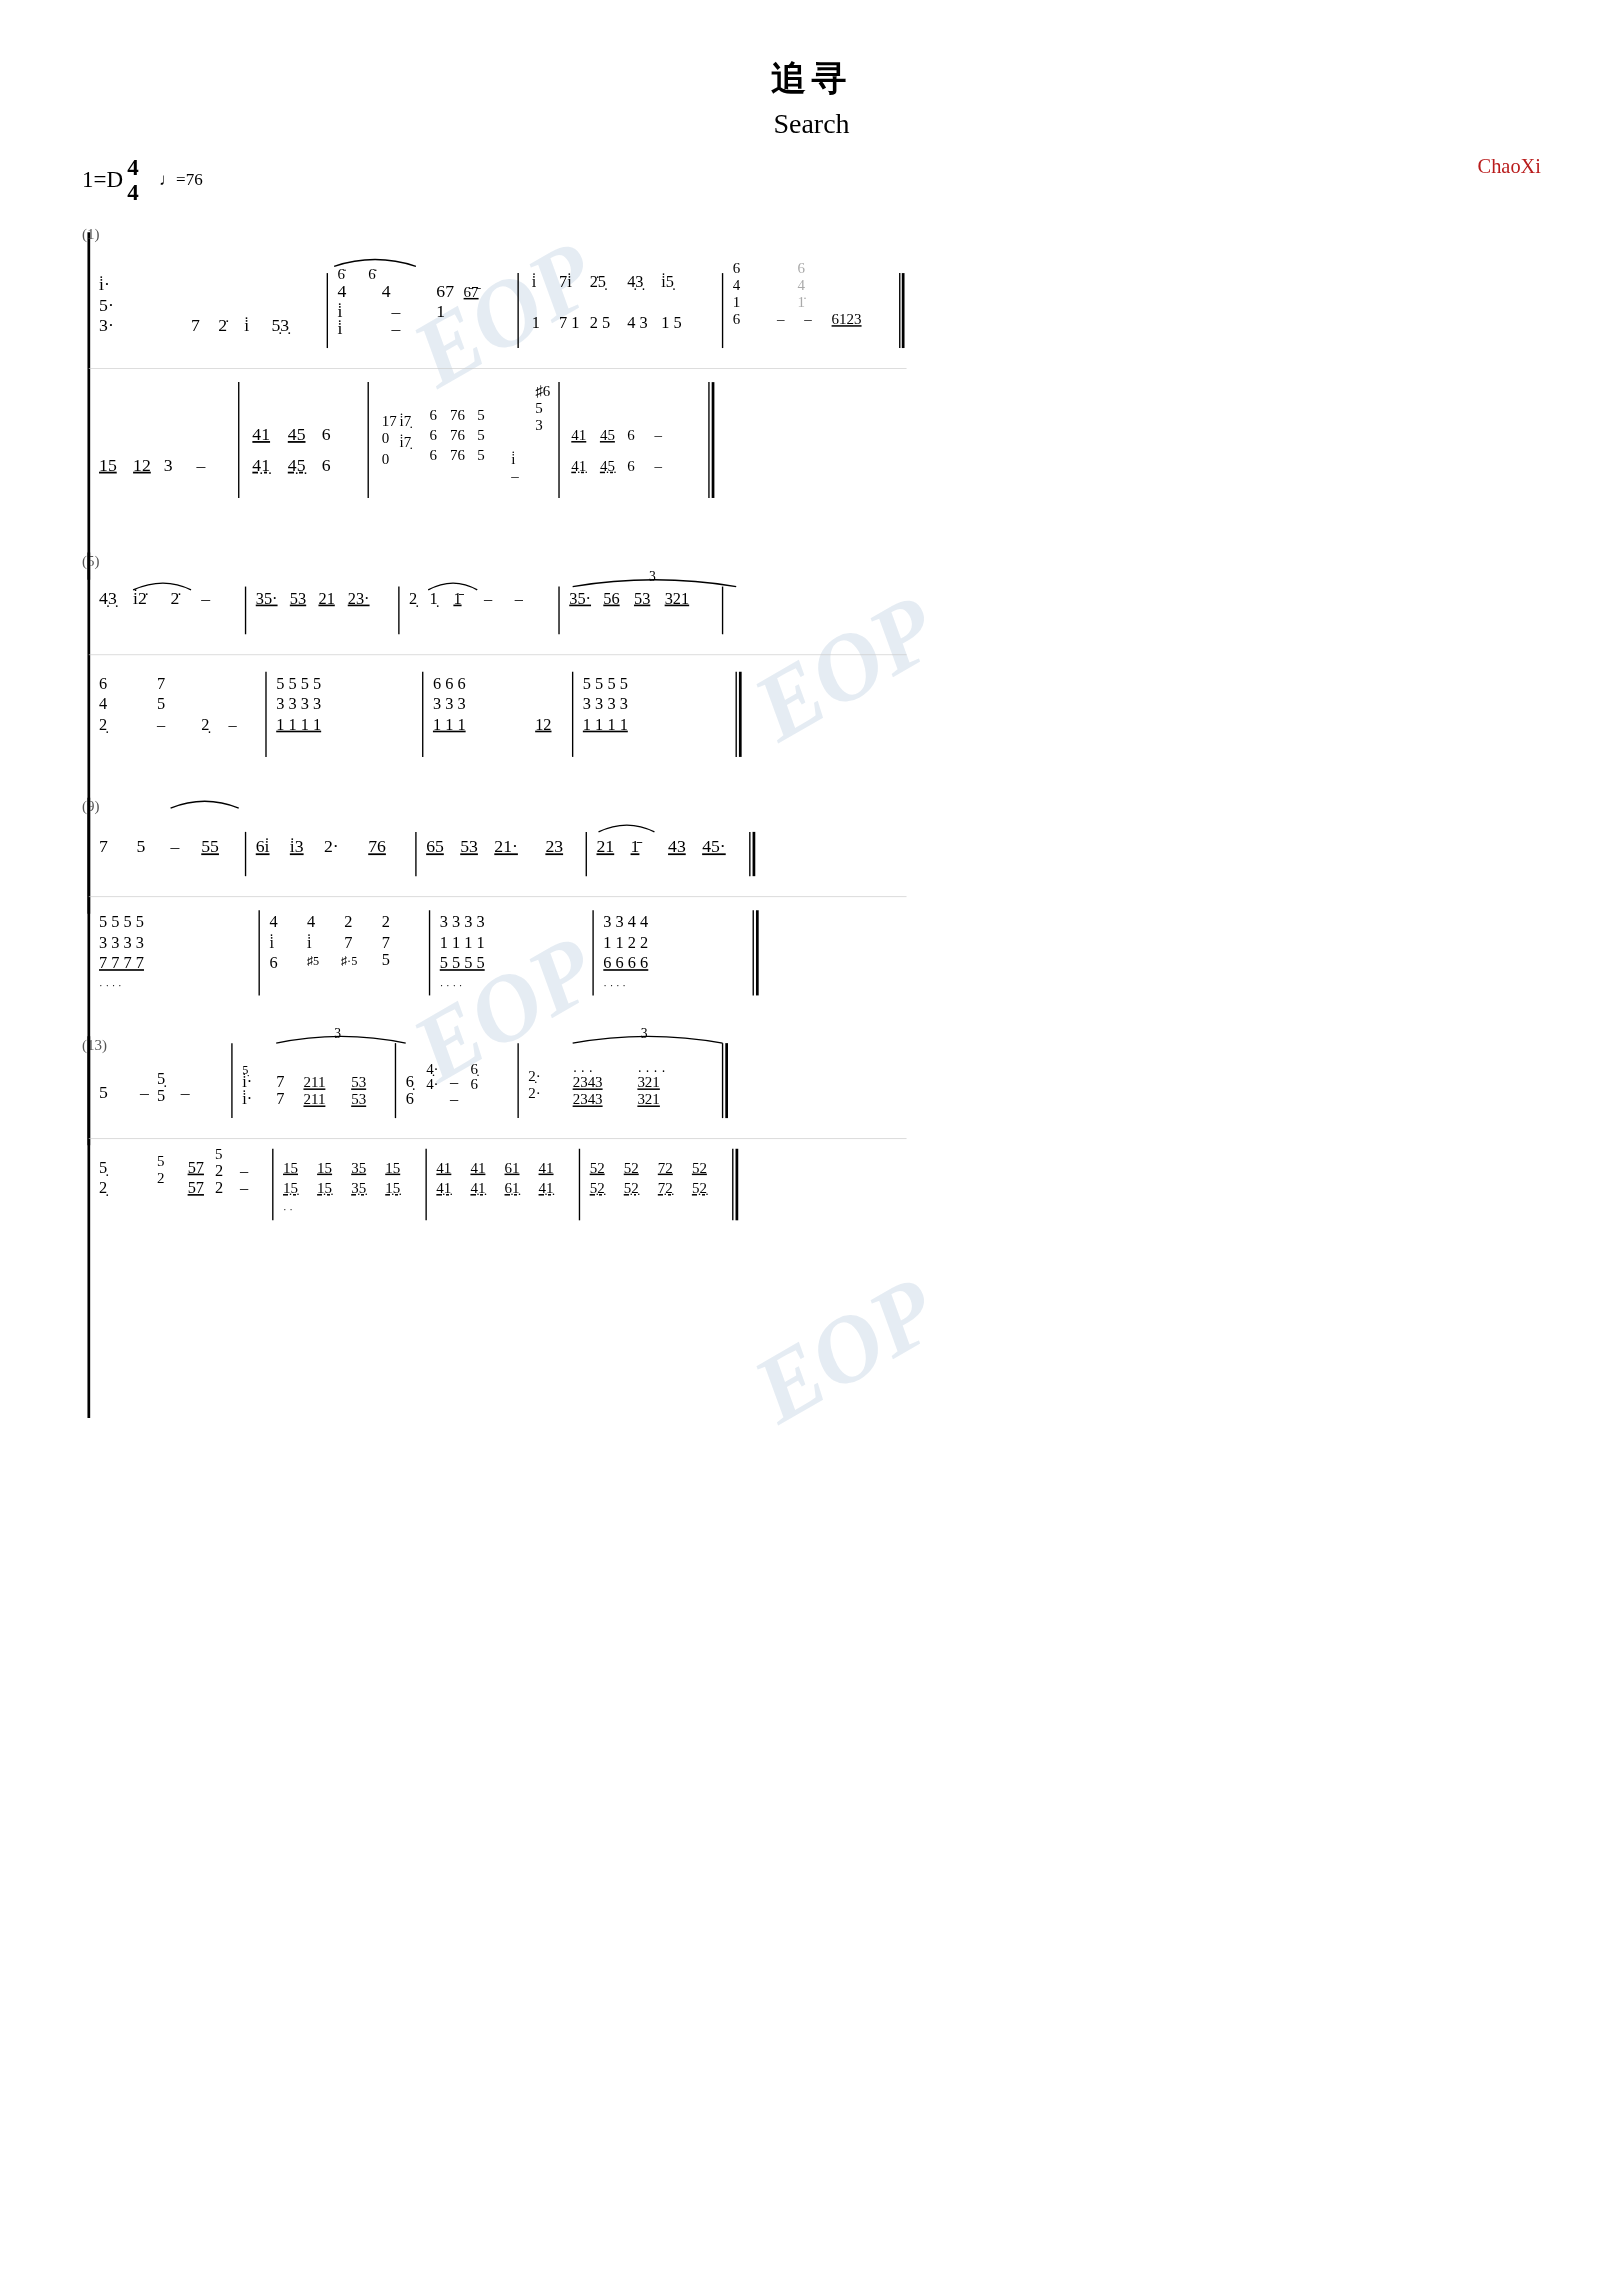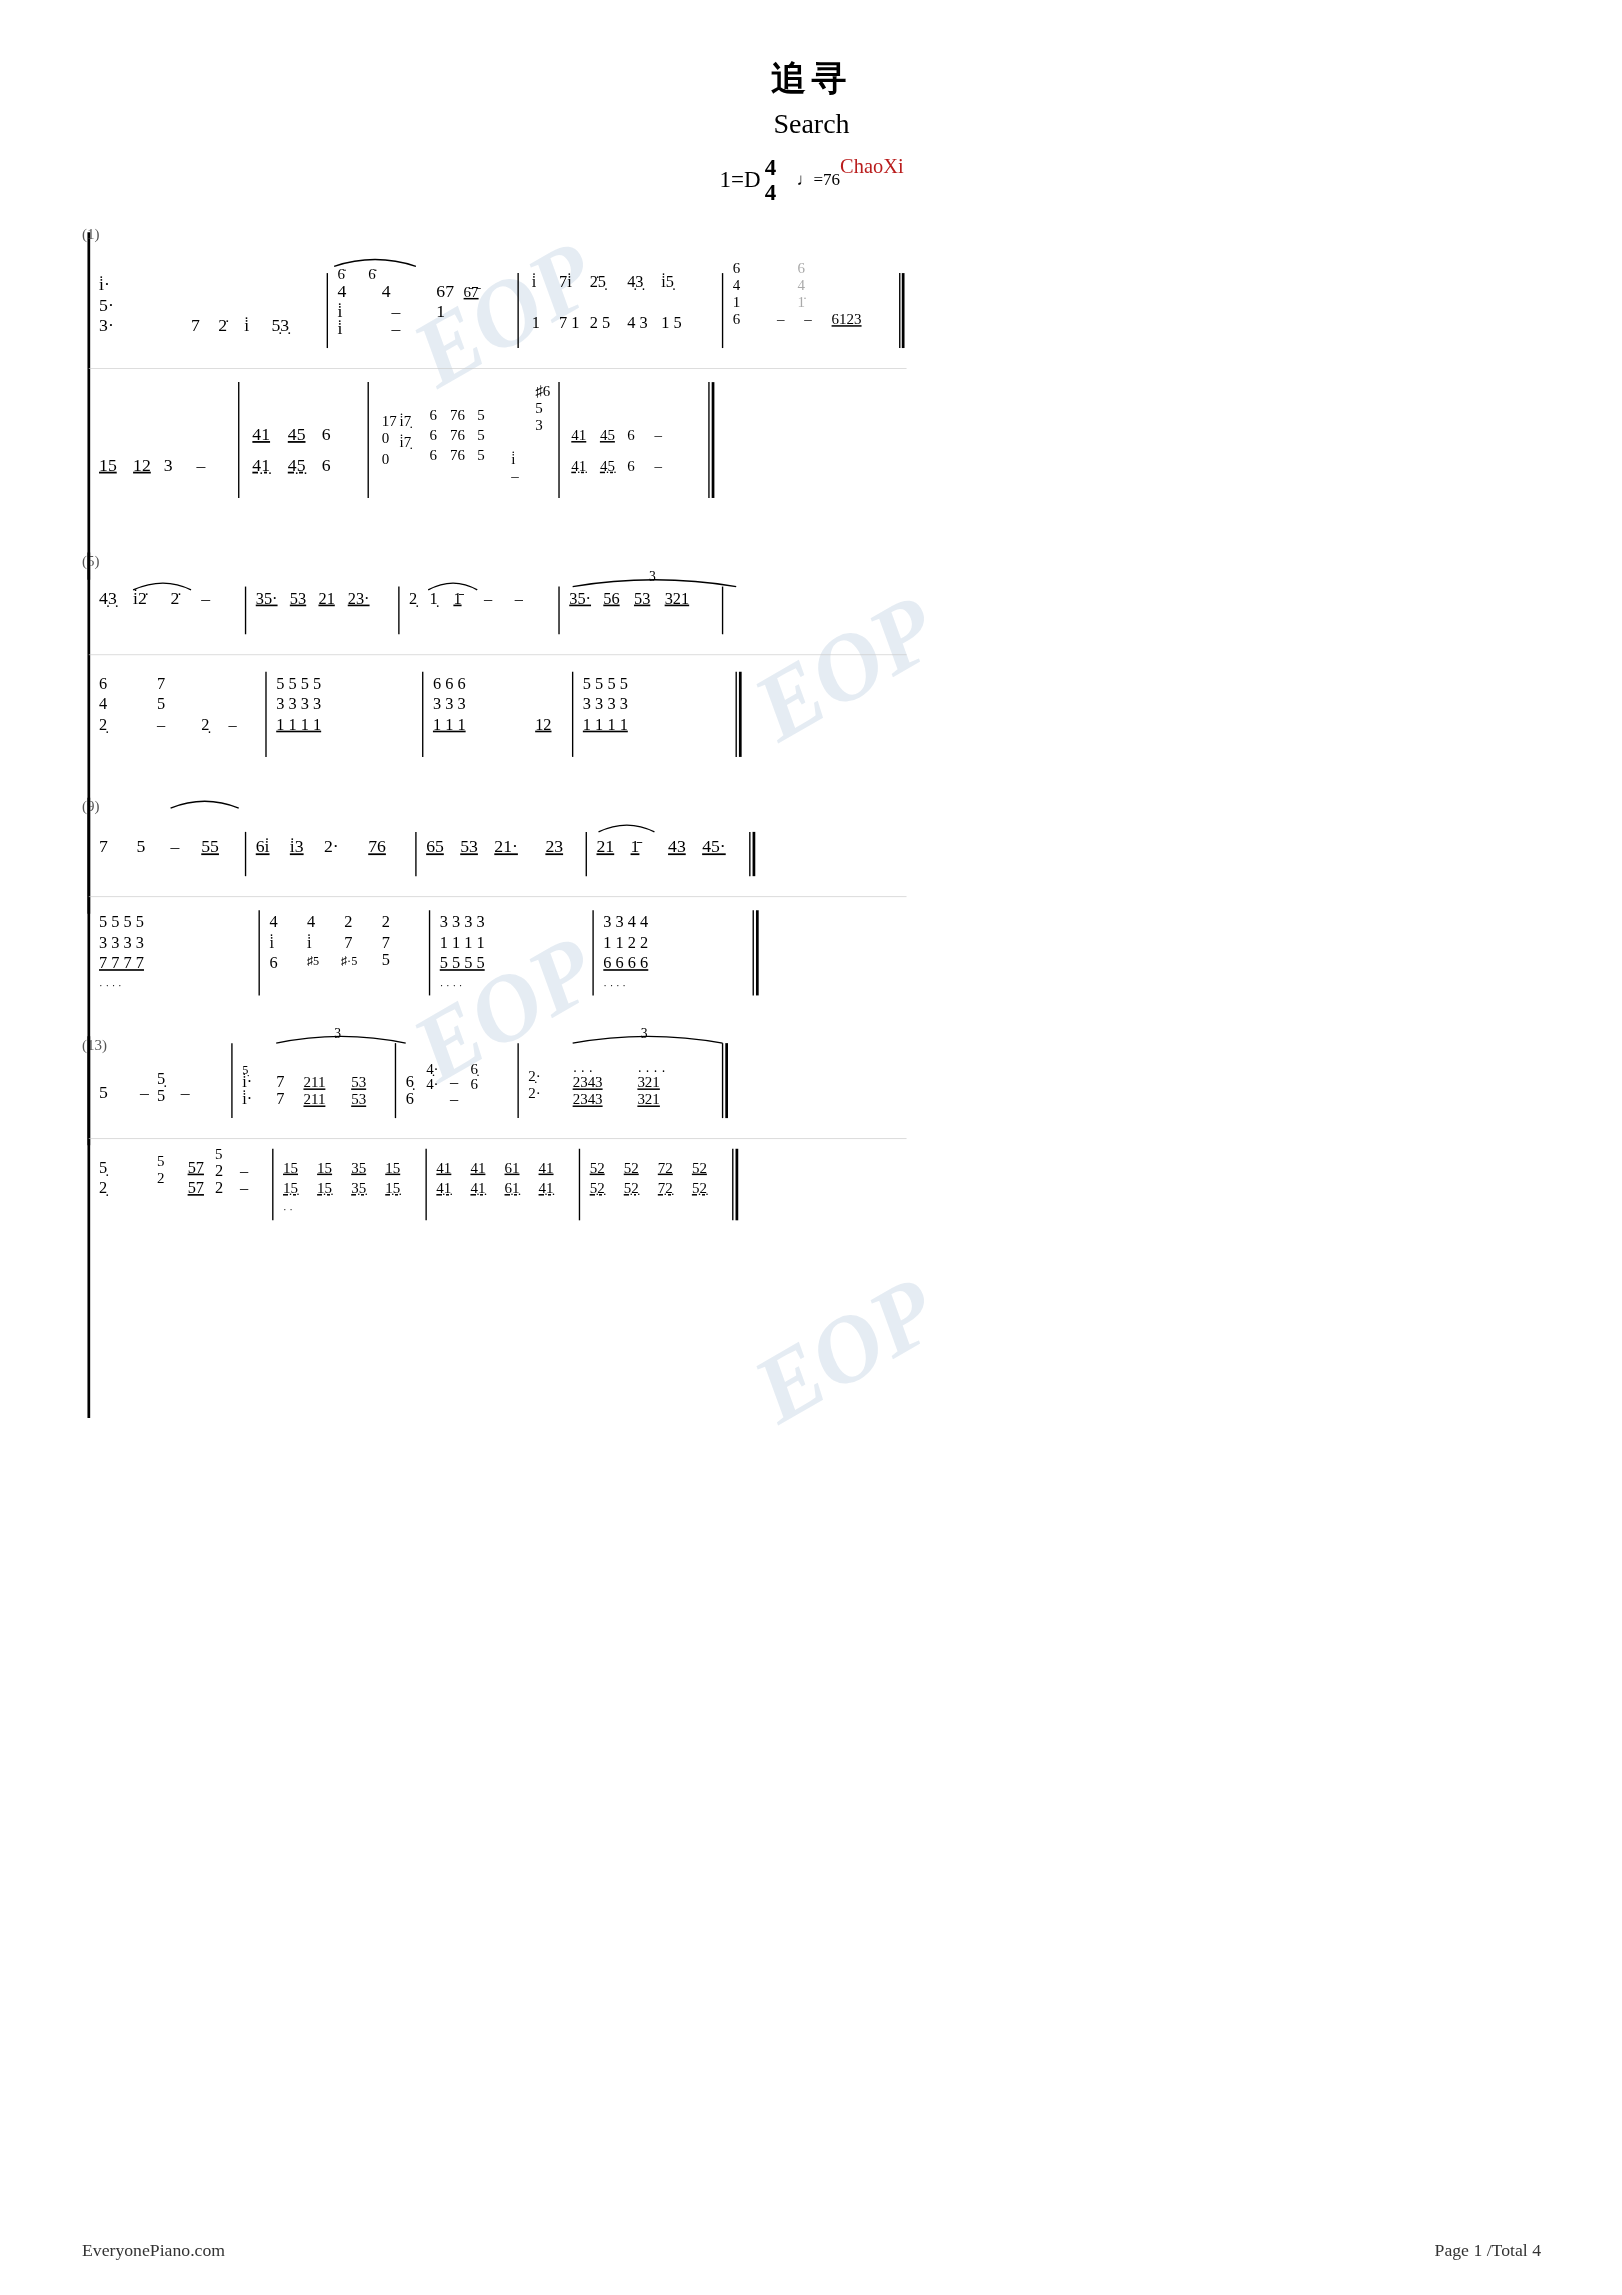--- a/index.html
+++ b/index.html
@@ -50,21 +50,21 @@
       user-select: none;
     }
 
     .wm1 { top: 259px; left: 409px; }
     .wm2 { top: 613px; left: 750px; }
     .wm3 { top: 954px; left: 409px; }
     .wm4 { top: 1295px; left: 750px; }
 
     .meta-line {
       display: flex;
-      justify-content: center;
+      justify-content: space-between;
       align-items: flex-start;
       font-size: 22px;
       margin-bottom: 20.4px;
       position: relative;
       z-index: 1;
     }
 
     .meta-left {
       display: flex;
       align-items: center;
@@ -560,19 +560,15 @@
 
       <text x="895" y="1390" font-size="22" fill="#000" text-decoration="underline">52</text>
       <text x="895" y="1420" font-size="22" fill="#000" text-decoration="underline">5̣2̣</text>
 
       <line x1="955" y1="1355" x2="955" y2="1460" stroke="#000" stroke-width="2"></line>
       <line x1="961" y1="1355" x2="961" y2="1460" stroke="#000" stroke-width="4"></line>
 
     </svg>
   </div>
 
-  <div class="footer">
-    <span class="site-url">EveryonePiano.com</span>
-    <span class="page-number">Page 1 /Total 4</span>
-  </div>
 
 </div>
 
 
 </body></html>

